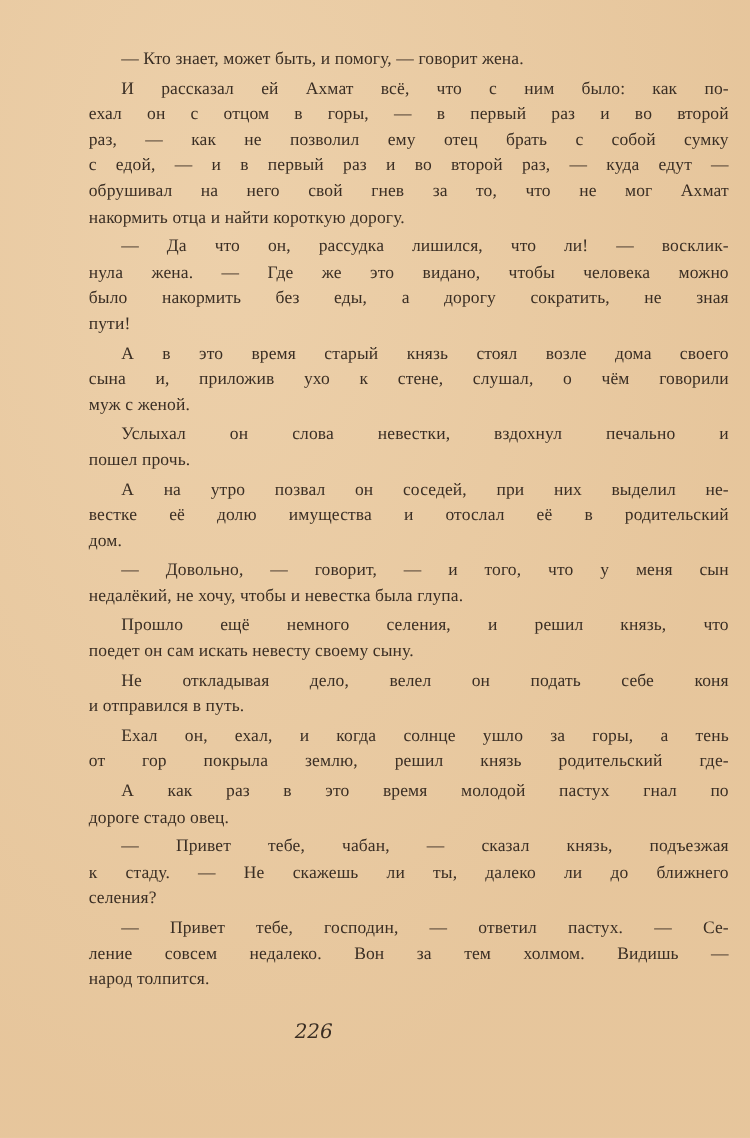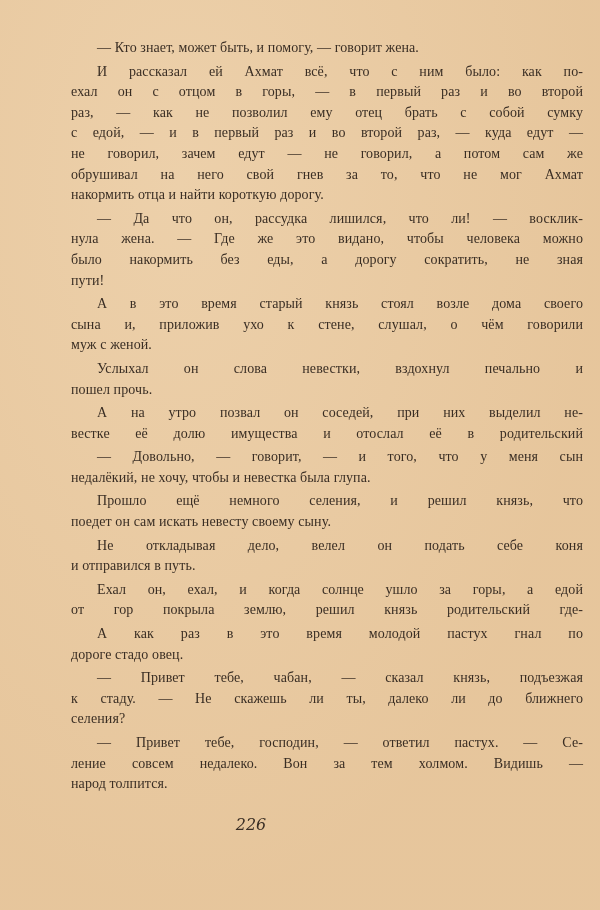--- a/index.html
+++ b/index.html
@@ -38,21 +38,20 @@
 
 <div class="page" id="page">
     <div class="para" style="text-indent: 0px;">
       <span class="line first last">— Кто знает, может быть, и помогу, — говорит жена.</span>
     </div>
     <div class="para" style="text-indent: 0px;">
       <span class="line first">И рассказал ей Ахмат всё, что с ним было: как по-</span>
       <span class="line">ехал он с отцом в горы, — в первый раз и во второй</span>
       <span class="line">раз, — как не позволил ему отец брать с собой сумку</span>
       <span class="line">с едой, — и в первый раз и во второй раз, — куда едут —</span>
-      <span class="line">не говорил, зачем едут — не говорил, а потом сам же</span>
       <span class="line">обрушивал на него свой гнев за то, что не мог Ахмат</span>
       <span class="line last">накормить отца и найти короткую дорогу.</span>
     </div>
     <div class="para" style="text-indent: 0px;">
       <span class="line first">— Да что он, рассудка лишился, что ли! — восклик-</span>
       <span class="line">нула жена. — Где же это видано, чтобы человека можно</span>
       <span class="line">было накормить без еды, а дорогу сократить, не зная</span>
       <span class="line last">пути!</span>
     </div>
     <div class="para" style="text-indent: 0px;">
@@ -60,35 +59,36 @@
       <span class="line">сына и, приложив ухо к стене, слушал, о чём говорили</span>
       <span class="line last">муж с женой.</span>
     </div>
     <div class="para" style="text-indent: 0px;">
       <span class="line first">Услыхал он слова невестки, вздохнул печально и</span>
       <span class="line last">пошел прочь.</span>
     </div>
     <div class="para" style="text-indent: 0px;">
       <span class="line first">А на утро позвал он соседей, при них выделил не-</span>
       <span class="line">вестке её долю имущества и отослал её в родительский</span>
+      <span class="line last">дом.</span>
     </div>
     <div class="para" style="text-indent: 0px;">
       <span class="line first">— Довольно, — говорит, — и того, что у меня сын</span>
       <span class="line last">недалёкий, не хочу, чтобы и невестка была глупа.</span>
     </div>
     <div class="para" style="text-indent: 0px;">
       <span class="line first">Прошло ещё немного селения, и решил князь, что</span>
       <span class="line last">поедет он сам искать невесту своему сыну.</span>
     </div>
     <div class="para" style="text-indent: 0px;">
       <span class="line first">Не откладывая дело, велел он подать себе коня</span>
       <span class="line last">и отправился в путь.</span>
     </div>
     <div class="para" style="text-indent: 0px;">
-      <span class="line first">Ехал он, ехал, и когда солнце ушло за горы, а едой</span>
+      <span class="line first">Ехал он, ехал, и когда солнце ушло за горы, а тень</span>
       <span class="line">от гор покрыла землю, решил князь родительский где-</span>
     </div>
     <div class="para" style="text-indent: 0px;">
       <span class="line first">А как раз в это время молодой пастух гнал по</span>
       <span class="line last">дороге стадо овец.</span>
     </div>
     <div class="para" style="text-indent: 0px;">
       <span class="line first">— Привет тебе, чабан, — сказал князь, подъезжая</span>
       <span class="line">к стаду. — Не скажешь ли ты, далеко ли до ближнего</span>
       <span class="line last">селения?</span>

